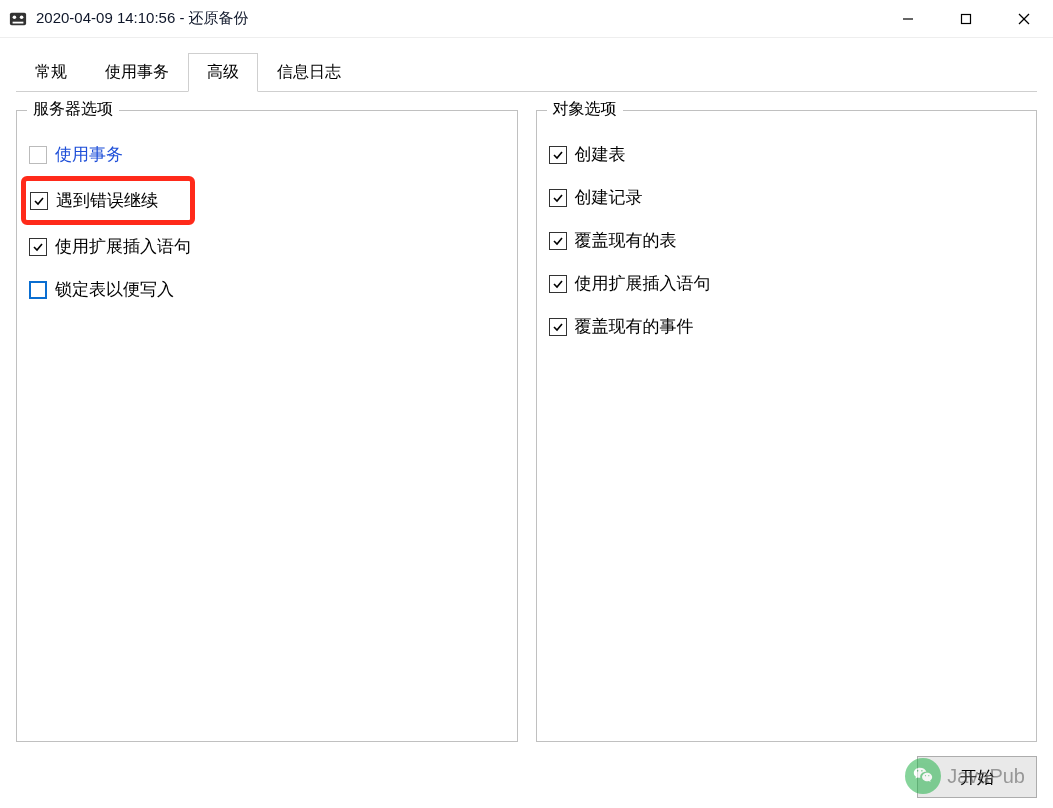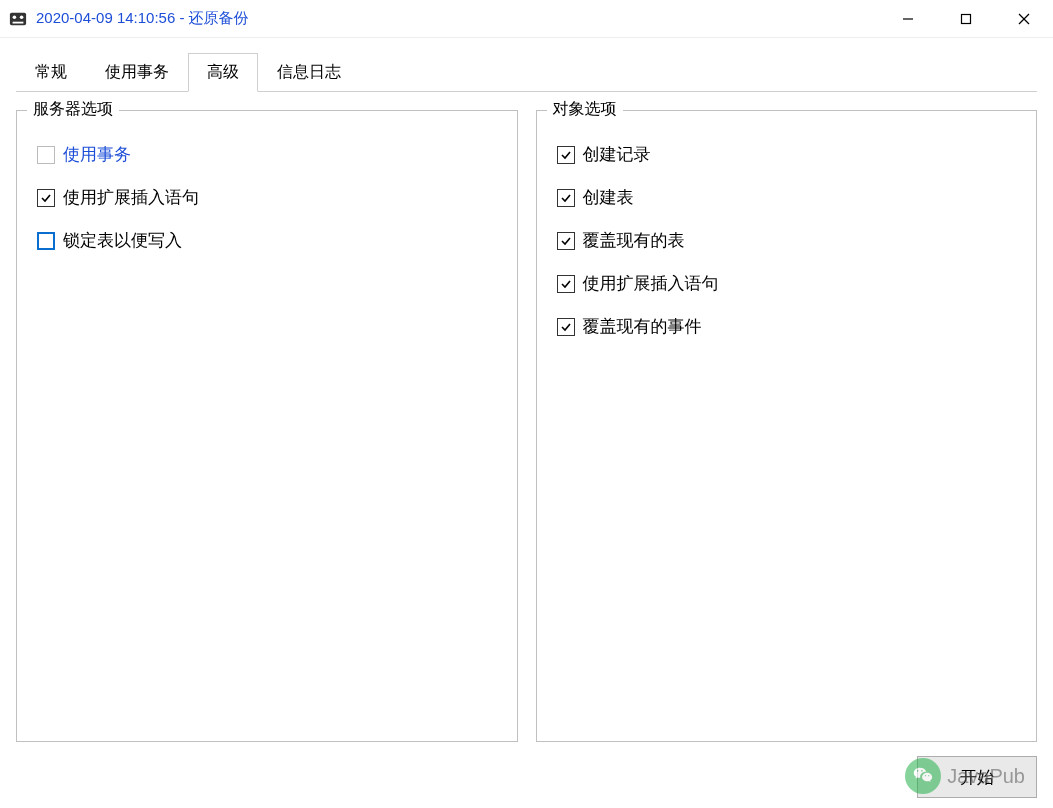--- a/index.html
+++ b/index.html
@@ -28,21 +28,21 @@
       width: 20px;
       height: 20px;
       margin-right: 8px;
       display: flex;
       align-items: center;
       justify-content: center;
     }
     .titlebar-title {
       flex: 1;
       font-size: 15px;
-      color: #1d4ed8;
+      color: #0f172a;
     }
     .titlebar-controls {
       display: flex;
       height: 100%;
     }
     .titlebar-btn {
       width: 58px;
       height: 100%;
       display: flex;
       align-items: center;
@@ -80,21 +80,21 @@
       display: flex;
       gap: 18px;
       margin-top: 18px;
       flex: 1;
       min-height: 0;
     }
     .groupbox {
       flex: 1;
       border: 1px solid #c0c0c0;
       position: relative;
-      padding: 22px 14px 14px 18px;
+      padding: 22px 14px 14px 10px;
     }
     .groupbox-title {
       position: absolute;
       top: -12px;
       left: 10px;
       background: #ffffff;
       padding: 0 6px;
       font-size: 16px;
     }
     .checkbox-row {
@@ -224,20 +224,30 @@
   <div class="content-row">
 
     <div class="groupbox">
       <div class="groupbox-title">服务器选项</div>
 
       <div class="checkbox-row disabled">
         <span class="cb-box"></span>
         <span>使用事务</span>
       </div>
 
+      <div class="highlight-box">
+        <div class="checkbox-row" style="padding:4px 2px">
+          <span class="cb-box">
+            <svg class="cb-check" viewBox="0 0 12 12">
+                <polyline points="2,6 5,9 10,3" fill="none" stroke="#000" stroke-width="1.6"></polyline>
+              </svg>
+          </span>
+          <span>遇到错误继续</span>
+        </div>
+      </div>
 
       <div class="checkbox-row">
         <span class="cb-box">
           <svg class="cb-check" viewBox="0 0 12 12">
               <polyline points="2,6 5,9 10,3" fill="none" stroke="#000" stroke-width="1.6"></polyline>
             </svg>
         </span>
         <span>使用扩展插入语句</span>
       </div>
 
@@ -249,29 +259,29 @@
 
     <div class="groupbox">
       <div class="groupbox-title">对象选项</div>
 
       <div class="checkbox-row">
         <span class="cb-box">
             <svg class="cb-check" viewBox="0 0 12 12">
               <polyline points="2,6 5,9 10,3" fill="none" stroke="#000" stroke-width="1.6"></polyline>
             </svg>
           </span>
+        <span>创建表</span>
+      </div>
+      <div class="checkbox-row">
+        <span class="cb-box">
+            <svg class="cb-check" viewBox="0 0 12 12">
+              <polyline points="2,6 5,9 10,3" fill="none" stroke="#000" stroke-width="1.6"></polyline>
+            </svg>
+          </span>
         <span>创建记录</span>
-      </div>
-      <div class="checkbox-row">
-        <span class="cb-box">
-            <svg class="cb-check" viewBox="0 0 12 12">
-              <polyline points="2,6 5,9 10,3" fill="none" stroke="#000" stroke-width="1.6"></polyline>
-            </svg>
-          </span>
-        <span>创建表</span>
       </div>
       <div class="checkbox-row">
         <span class="cb-box">
             <svg class="cb-check" viewBox="0 0 12 12">
               <polyline points="2,6 5,9 10,3" fill="none" stroke="#000" stroke-width="1.6"></polyline>
             </svg>
           </span>
         <span>覆盖现有的表</span>
       </div>
       <div class="checkbox-row">

